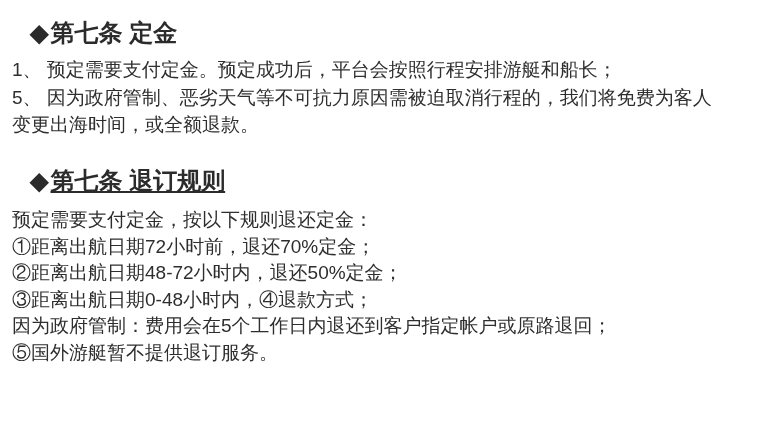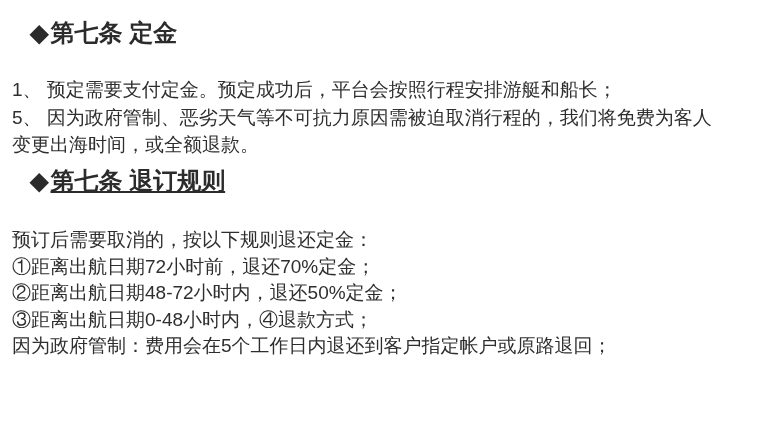--- a/index.html
+++ b/index.html
@@ -32,21 +32,20 @@
   }
   .heading-deposit { top: 11px; }
   .heading-cancel  { top: 159px; text-decoration: underline; }
   .body-block {
     position: absolute;
     left: 12px;
     right: 6px;
     font-size: 19px;
     font-weight: 400;
     color: #2e2e2e;
-    margin-top: 20px;
   }
   .body-deposit { top: 56px;  line-height: 27.5px; }
   .body-cancel  { top: 207px; line-height: 26.5px; }
   .line {
     white-space: nowrap;
   }
 </style>
 </head>
 <body>
 
@@ -56,20 +55,21 @@
 
   <div class="body-block body-deposit">
     <div class="line">1、 预定需要支付定金。预定成功后，平台会按照行程安排游艇和船长；</div>
     <div class="line">5、 因为政府管制、恶劣天气等不可抗力原因需被迫取消行程的，我们将免费为客人</div>
     <div class="line">变更出海时间，或全额退款。</div>
   </div>
 
   <h2 class="heading heading-cancel"><span class="bullet">◆</span><span>第七条 退订规则</span></h2>
 
   <div class="body-block body-cancel">
-    <div class="line">预订后需要取消的，按以下规则退还定金：</div>
+    <div class="line">预定需要支付定金，按以下规则退还定金：</div>
     <div class="line">①距离出航日期72小时前，退还70%定金；</div>
     <div class="line">②距离出航日期48-72小时内，退还50%定金；</div>
     <div class="line">③距离出航日期0-48小时内，④退款方式；</div>
     <div class="line">因为政府管制：费用会在5个工作日内退还到客户指定帐户或原路退回；</div>
+    <div class="line">⑤国外游艇暂不提供退订服务。</div>
   </div>
 
 </div>
 
 </body></html>

